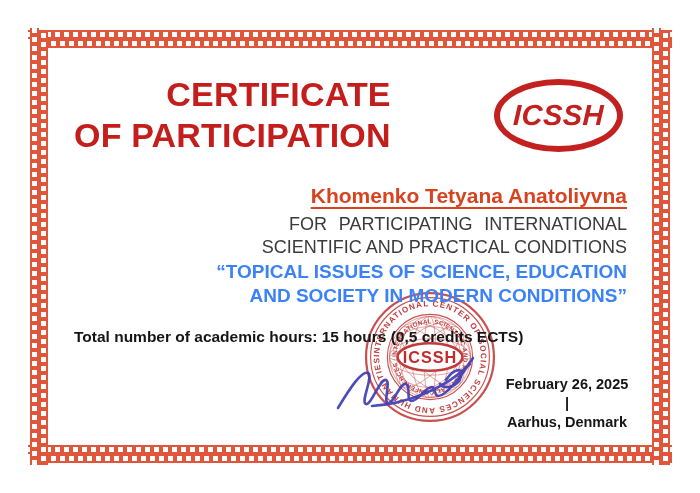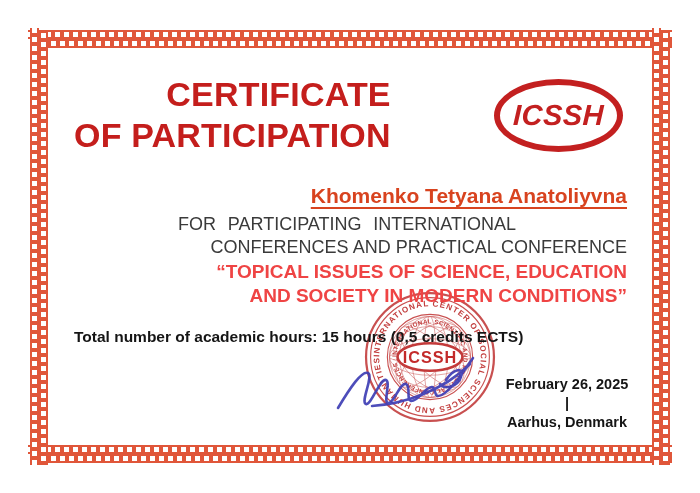--- a/index.html
+++ b/index.html
@@ -42,22 +42,22 @@
   .right-block{
     position:absolute;right:73px;top:184px;width:560px;z-index:2;
     text-align:right;
   }
   .recipient{
     font-size:21px;font-weight:bold;color:#d8431f;
     text-decoration:underline;text-decoration-thickness:2px;text-underline-offset:4px;
     margin-bottom:5px;
   }
   .for-line{font-size:18px;color:#3a3a3a;line-height:22.5px;}
-  .for-line.wide{word-spacing:0.38em;text-align:center;}
-  .conf-line{font-size:19px;font-weight:bold;color:#ef4444;line-height:23.5px;}
+  .for-line.wide{word-spacing:0.38em;}
+  .conf-line{font-size:19px;font-weight:bold;color:#3b82f6;line-height:23.5px;}
   .conf-line.first{margin-top:2px;}
   
   .hours{
     position:absolute;left:74px;top:328px;z-index:2;
     font-size:15.5px;font-weight:bold;color:#151515;
   }
   .signatory{
     position:absolute;left:74px;top:360px;z-index:2;
     font-size:13.5px;font-weight:bold;color:#151515;line-height:17.5px;
   }
@@ -592,21 +592,21 @@
   </div>
 
 
   <div class="logo">
     <span class="logo-text">ICSSH</span>
   </div>
 
   <div class="right-block">
     <div class="recipient">Khomenko Tetyana Anatoliyvna</div>
     <div class="for-line wide">FOR PARTICIPATING INTERNATIONAL</div>
-    <div class="for-line">CONFERENCES AND PRACTICAL CONFERENCE</div>
+    <div class="for-line">SCIENTIFIC AND PRACTICAL CONDITIONS</div>
     <div class="conf-line first">“TOPICAL ISSUES OF SCIENCE, EDUCATION</div>
     <div class="conf-line">AND SOCIETY IN MODERN CONDITIONS”</div>
   </div>
 
   <div class="hours">Total number of academic hours: 15 hours (0,5 credits ECTS)</div>
 
 
   <div class="date-block">
     <div>February 26, 2025 |</div>
     <div>Aarhus, Denmark</div>

